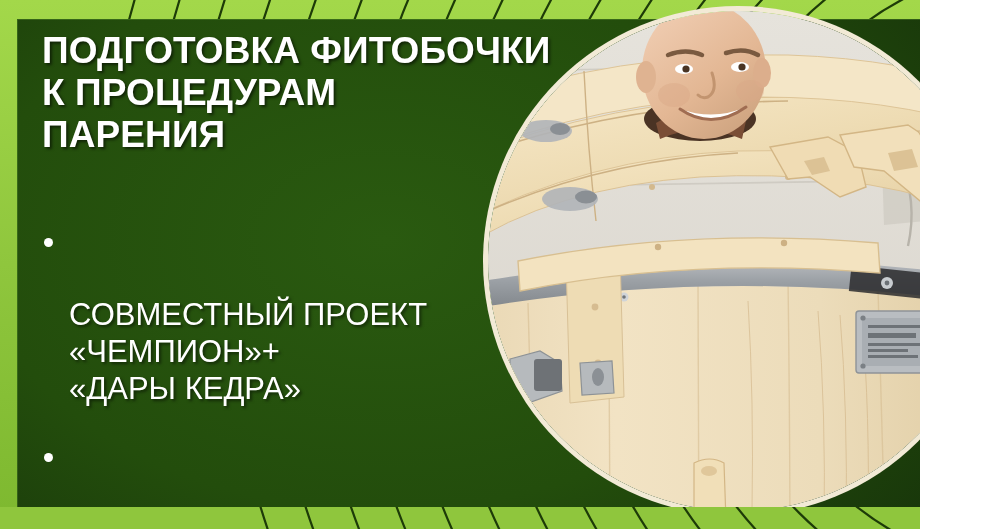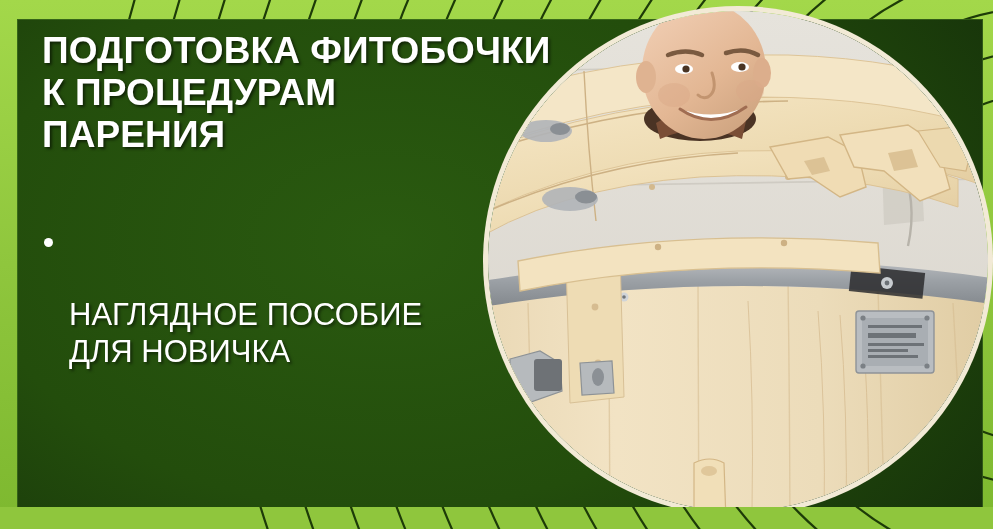--- a/index.html
+++ b/index.html
@@ -1,20 +1,20 @@
 <!DOCTYPE html>
 <html><head>
 <meta charset="utf-8">
 <style>
   html,body{margin:0;padding:0;background:#fff;}
   body{font-family:"Liberation Sans", sans-serif;}
 
   .banner{
     position:relative;
-    width:993px;height:529px;
+    width:920px;height:529px;
     overflow:hidden;
     background:#8fc63d;
   }
 
   
   .arcs{
     position:absolute;inset:0;
     overflow:hidden;
   }
   .arcs svg{position:absolute;left:0;top:0;width:1000px;height:529px;display:block;}
@@ -315,19 +315,25 @@
     </svg>
   </div>
 
   <div class="content">
     <h1 class="title">ПОДГОТОВКА ФИТОБОЧКИ
 К ПРОЦЕДУРАМ
 ПАРЕНИЯ</h1>
     <ul class="bullets">
       <li>
         <span class="dot"></span>
+        <span>СОВМЕСТНЫЙ ПРОЕКТ
+«ЧЕМПИОН»+
+«ДАРЫ КЕДРА»</span>
+      </li>
+      <li>
+        <span class="dot"></span>
         <span>НАГЛЯДНОЕ ПОСОБИЕ
 ДЛЯ НОВИЧКА</span>
       </li>
     </ul>
   </div>
 
 </div>
 
 </body></html>

